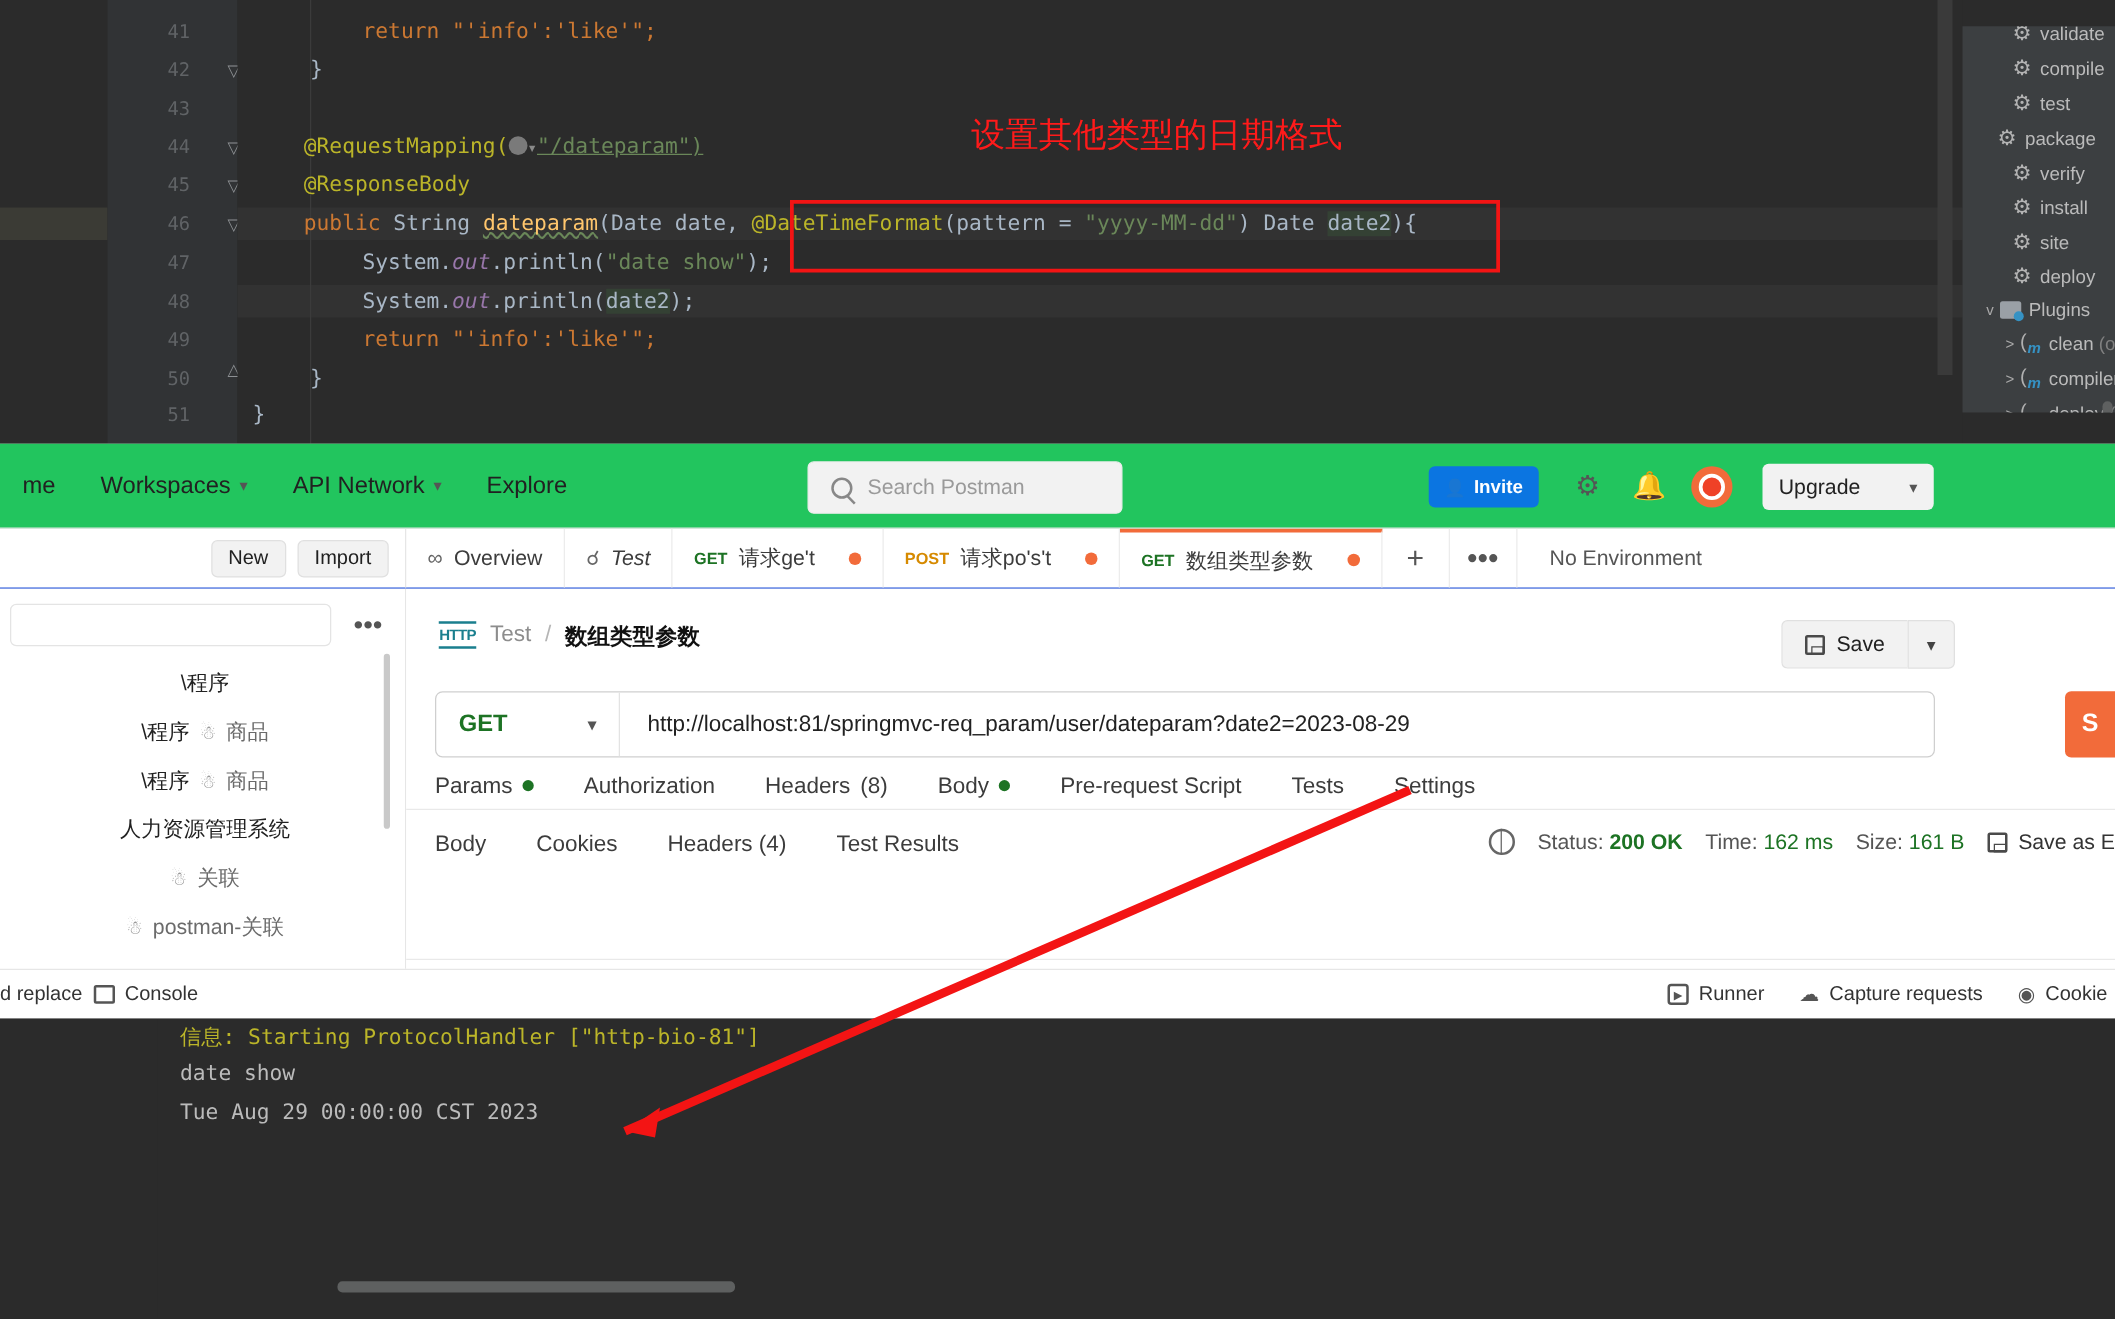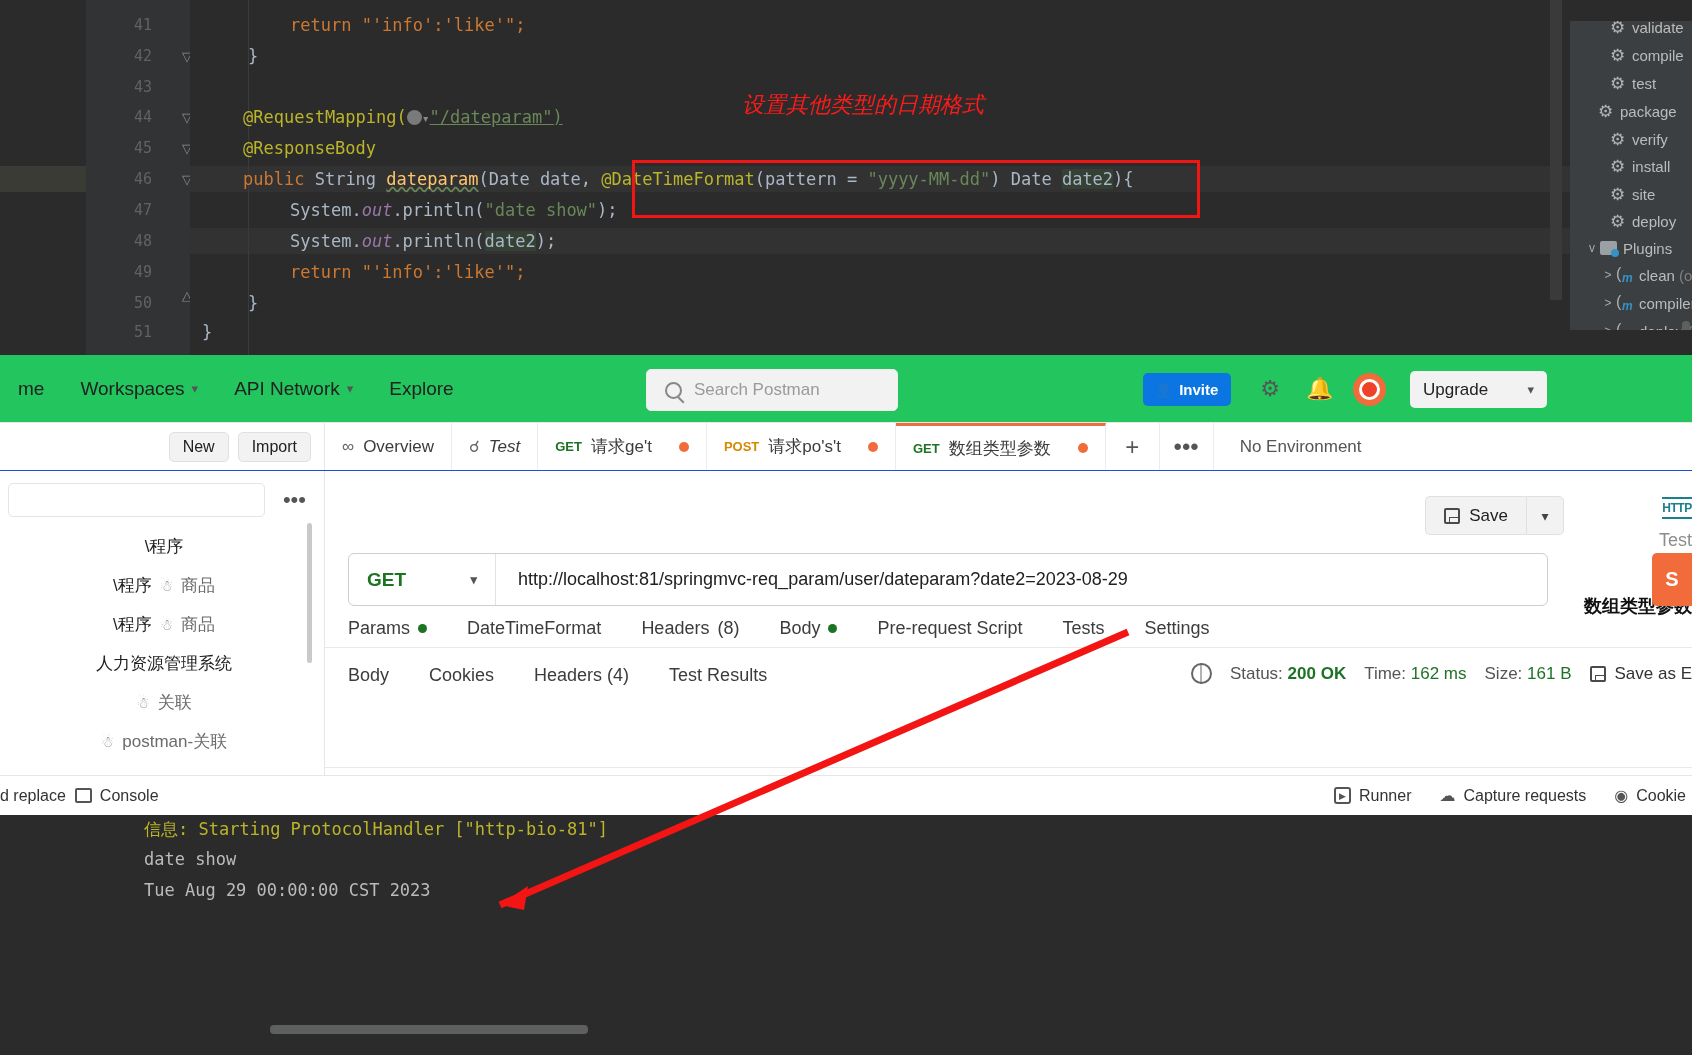--- a/index.html
+++ b/index.html
@@ -63,24 +63,23 @@
     background: #7a7a7a; vertical-align: -2px; position: relative;
   }
   .indent-guide {
     position: absolute; top: 0; width: 1px; height: 355px; background: #3b3b3b;
   }
   .red-box {
     position: absolute; left: 632px; top: 160px; width: 568px; height: 58px;
     border: 3px solid #f31414; pointer-events: none;
   }
   .annot-text {
-    position: absolute; left: 742px; top: 90px;
-    font-size: 22px; color: #ff1a1a; white-space: nowrap;
+    position: absolute; left: 777px; top: 90px;
+    font-size: 27px; color: #ff1a1a; white-space: nowrap;
     font-family: "DejaVu Sans", sans-serif;
-    font-style: italic;
   }
   .ide-scroll-track {
     position: absolute; left: 1360px; top: 0; width: 12px; height: 300px;
     background: #3a3a3a;
   }
 
   
   .maven {
     position: absolute; right: 0; top: 0; width: 122px; height: 309px;
     background: #3c3f41; overflow: hidden; margin-top: 21px;
@@ -243,23 +242,22 @@
     position: absolute; right: 12px; top: 52px; width: 5px; height: 140px;
     background: #c9c9c9; border-radius: 3px;
   }
 
   
   .pm-main {
     position: absolute; left: 325px; top: 116px; width: 1367px; height: 336px;
     background: #fff;
   }
   .crumb {
-    display: flex; align-items: flex-end; gap: 11px; padding: 26px 0 0 26px;
+    display: flex; align-items: flex-start; gap: 11px; padding: 26px 0 0 26px;
     font-size: 18px;
-    flex-direction: column;
   }
   .http-ic {
     width: 30px; height: 22px; color: #1a7f8e; font-size: 12px; font-weight: bold;
     display: flex; align-items: center; justify-content: center;
     border-top: 2px solid #1a7f8e; border-bottom: 2px solid #1a7f8e;
     letter-spacing: -0.5px;
   }
   .crumb-parent { color: #8d8d8d; }
   .crumb-sep { color: #b5b5b5; }
   .crumb-cur { color: #111; font-weight: bold; }
@@ -615,21 +613,21 @@
         <div class="url-val">http://localhost:81/springmvc-req_param/user/dateparam?date2=2023-08-29</div>
       </div>
       <div class="send-btn">S</div>
 
       <div class="req-tabs">
         <div class="req-tab">
             <span>Params</span>
             <span class="gdot"></span>
           </div>
         <div class="req-tab">
-            <span>DateTimeFormat</span>
+            <span>Authorization</span>
           </div>
         <div class="req-tab">
             <span>Headers</span>
             <span>(8)</span>
           </div>
         <div class="req-tab">
             <span>Body</span>
             <span class="gdot"></span>
           </div>
         <div class="req-tab">

